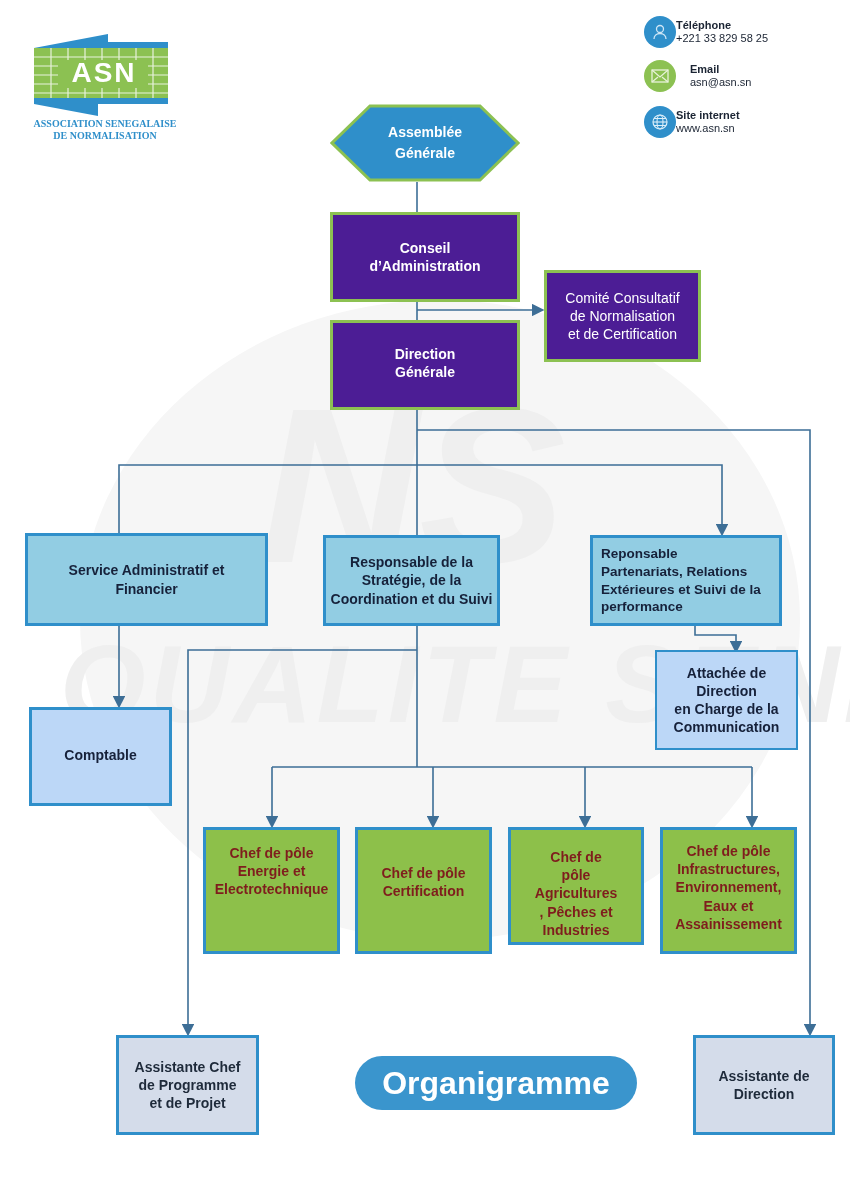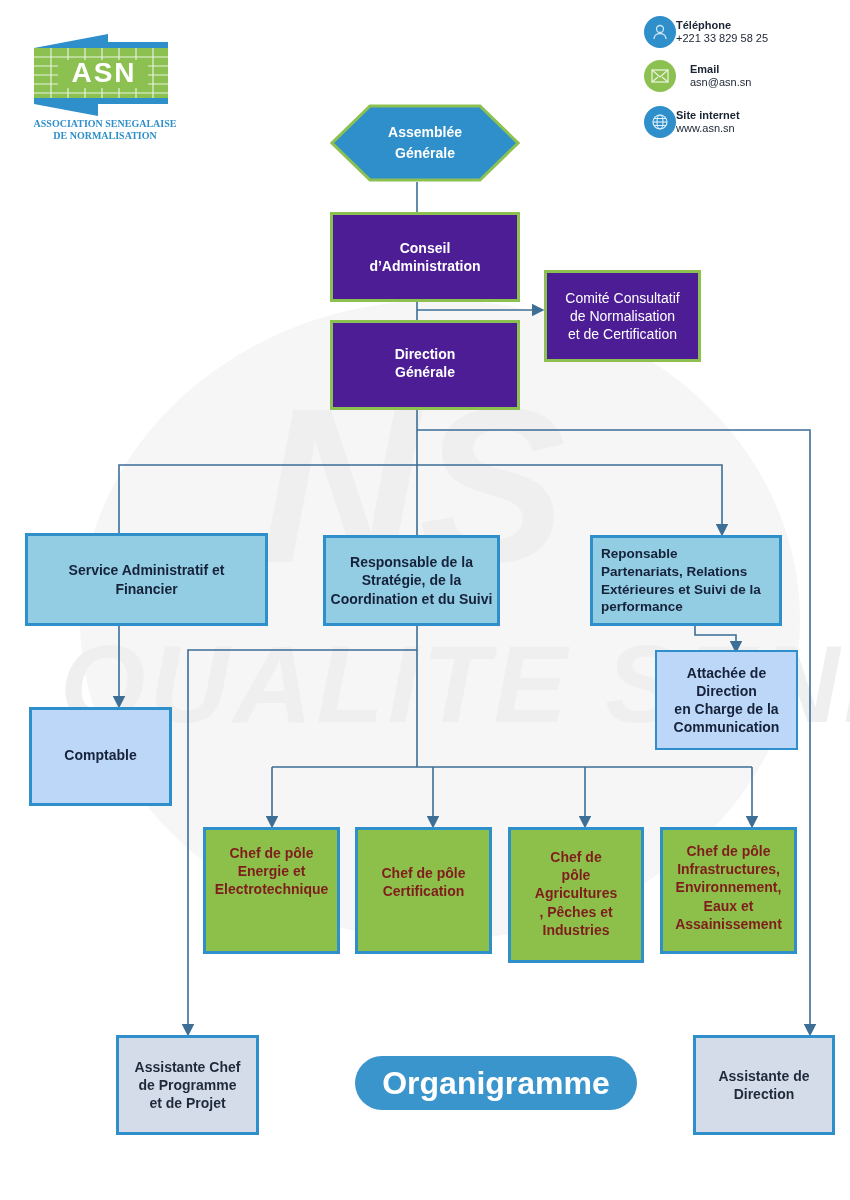--- a/index.html
+++ b/index.html
@@ -145,21 +145,21 @@
 Direction
 en Charge de la
 Communication</div>
 <div class="box light" style="left:29px;top:707px;width:143px;height:99px;border-width:3px;align-items:flex-start;padding-top:36px;">Comptable</div>
 
 <div class="box green" style="left:203px;top:827px;width:137px;height:127px;white-space:pre-line;">Chef de pôle
 Energie et
 Electrotechnique</div>
 <div class="box green" style="left:355px;top:827px;width:137px;height:127px;white-space:pre-line;padding-top:34px;">Chef de pôle
 Certification</div>
-<div class="box green" style="left:508px;top:827px;width:136px;height:136px;white-space:pre-line;padding-top:18px;">Chef de
+<div class="box green" style="left:508px;top:827px;width:136px;height:118px;white-space:pre-line;padding-top:18px;">Chef de
 pôle
 Agricultures
 , Pêches et
 Industries</div>
 <div class="box green" style="left:660px;top:827px;width:137px;height:127px;white-space:pre-line;padding-top:12px;">Chef de pôle
 Infrastructures,
 Environnement,
 Eaux et
 Assainissement</div>
 

